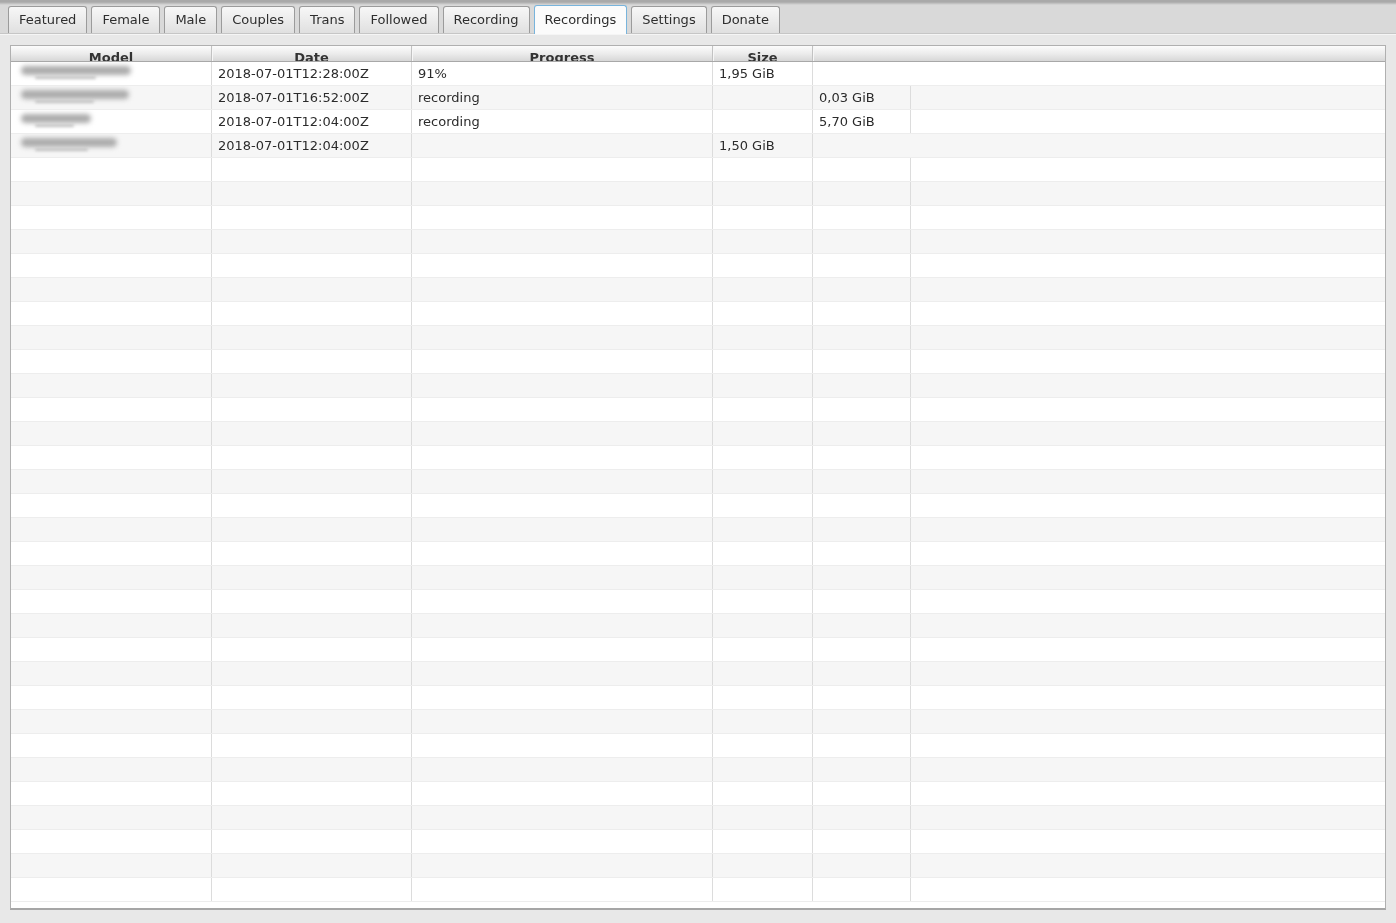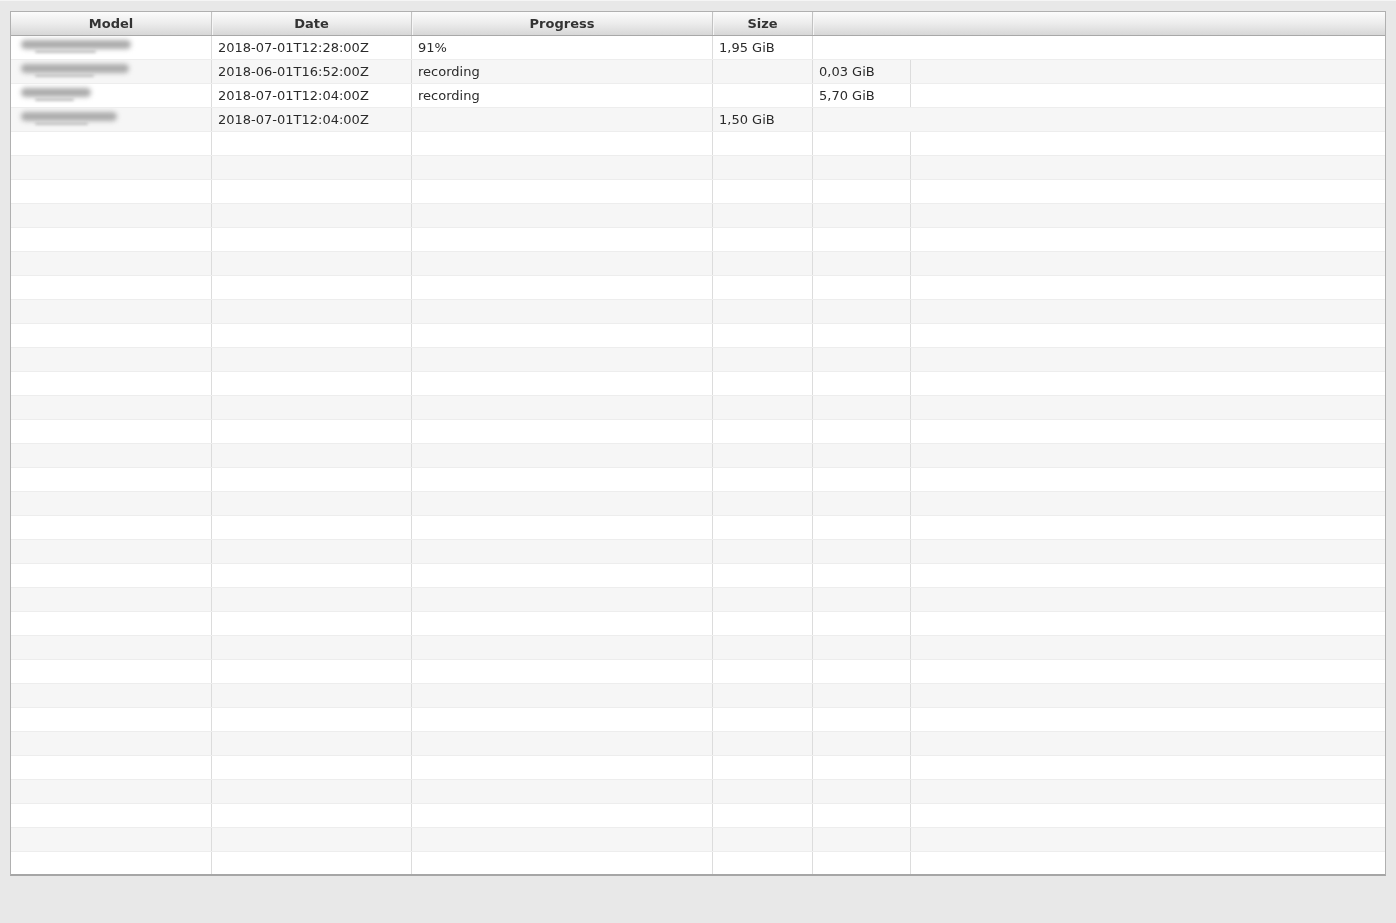--- a/index.html
+++ b/index.html
@@ -64,21 +64,21 @@
     width: 1376px;
     height: 865px;
     background: #ffffff;
     border: 1px solid #b0b0b0;
     border-bottom: 2px solid #a6a6a6;
     box-sizing: border-box;
     overflow: hidden;
   }
   .thead {
     display: grid;
-    height: 24px;
+    height: 16px;
     background: linear-gradient(180deg, #fcfcfc 0%, #ececec 50%, #d7d7d7 100%);
     border-bottom: 1px solid #a8a8a8;
     box-sizing: border-box;
   }
   .th {
     font-weight: bold;
     text-align: center;
     line-height: 23px;
     color: #333333;
     border-right: 1px solid #c2c2c2;
@@ -119,20 +119,32 @@
     margin: 1px 0 0 14px;
     background: #c2c2c2;
     border-radius: 2px;
     filter: blur(1.8px);
   }
 </style>
 </head>
 <body>
 
 <div class="app">
+  <div class="tabbar" id="tabbar">
+      <div class="tab">Featured</div>
+      <div class="tab">Female</div>
+      <div class="tab">Male</div>
+      <div class="tab">Couples</div>
+      <div class="tab">Trans</div>
+      <div class="tab">Followed</div>
+      <div class="tab">Recording</div>
+      <div class="tab active">Recordings</div>
+      <div class="tab">Settings</div>
+      <div class="tab">Donate</div>
+    </div>
   <div class="content">
     <div class="table">
       <div class="thead" id="thead" style="grid-template-columns: 201px 200px 301px 100px 98px 1fr;">
           <div class="th">Model</div>
           <div class="th">Date</div>
           <div class="th">Progress</div>
           <div class="th">Size</div>
           <div class="th"></div>
         </div>
       <div class="tbody" id="tbody">
@@ -148,21 +160,21 @@
             <div class="cell">1,95 GiB</div>
             <div class="cell"></div>
           </div>
           <div class="row" style="grid-template-columns: 201px 200px 301px 100px 98px 1fr;">
             <div class="cell">
               <div class="smudge-wrap">
                 <div class="smudge-main" style="width: 108px;"></div>
                 <div class="smudge-sub" style="width: 59px;"></div>
               </div>
             </div>
-            <div class="cell">2018-06-01T16:52:00Z</div>
+            <div class="cell">2018-07-01T16:52:00Z</div>
             <div class="cell">recording</div>
             <div class="cell"></div>
             <div class="cell">0,03 GiB</div>
             <div class="cell"></div>
           </div>
           <div class="row" style="grid-template-columns: 201px 200px 301px 100px 98px 1fr;">
             <div class="cell">
               <div class="smudge-wrap">
                 <div class="smudge-main" style="width: 70px;"></div>
                 <div class="smudge-sub" style="width: 39px;"></div>

